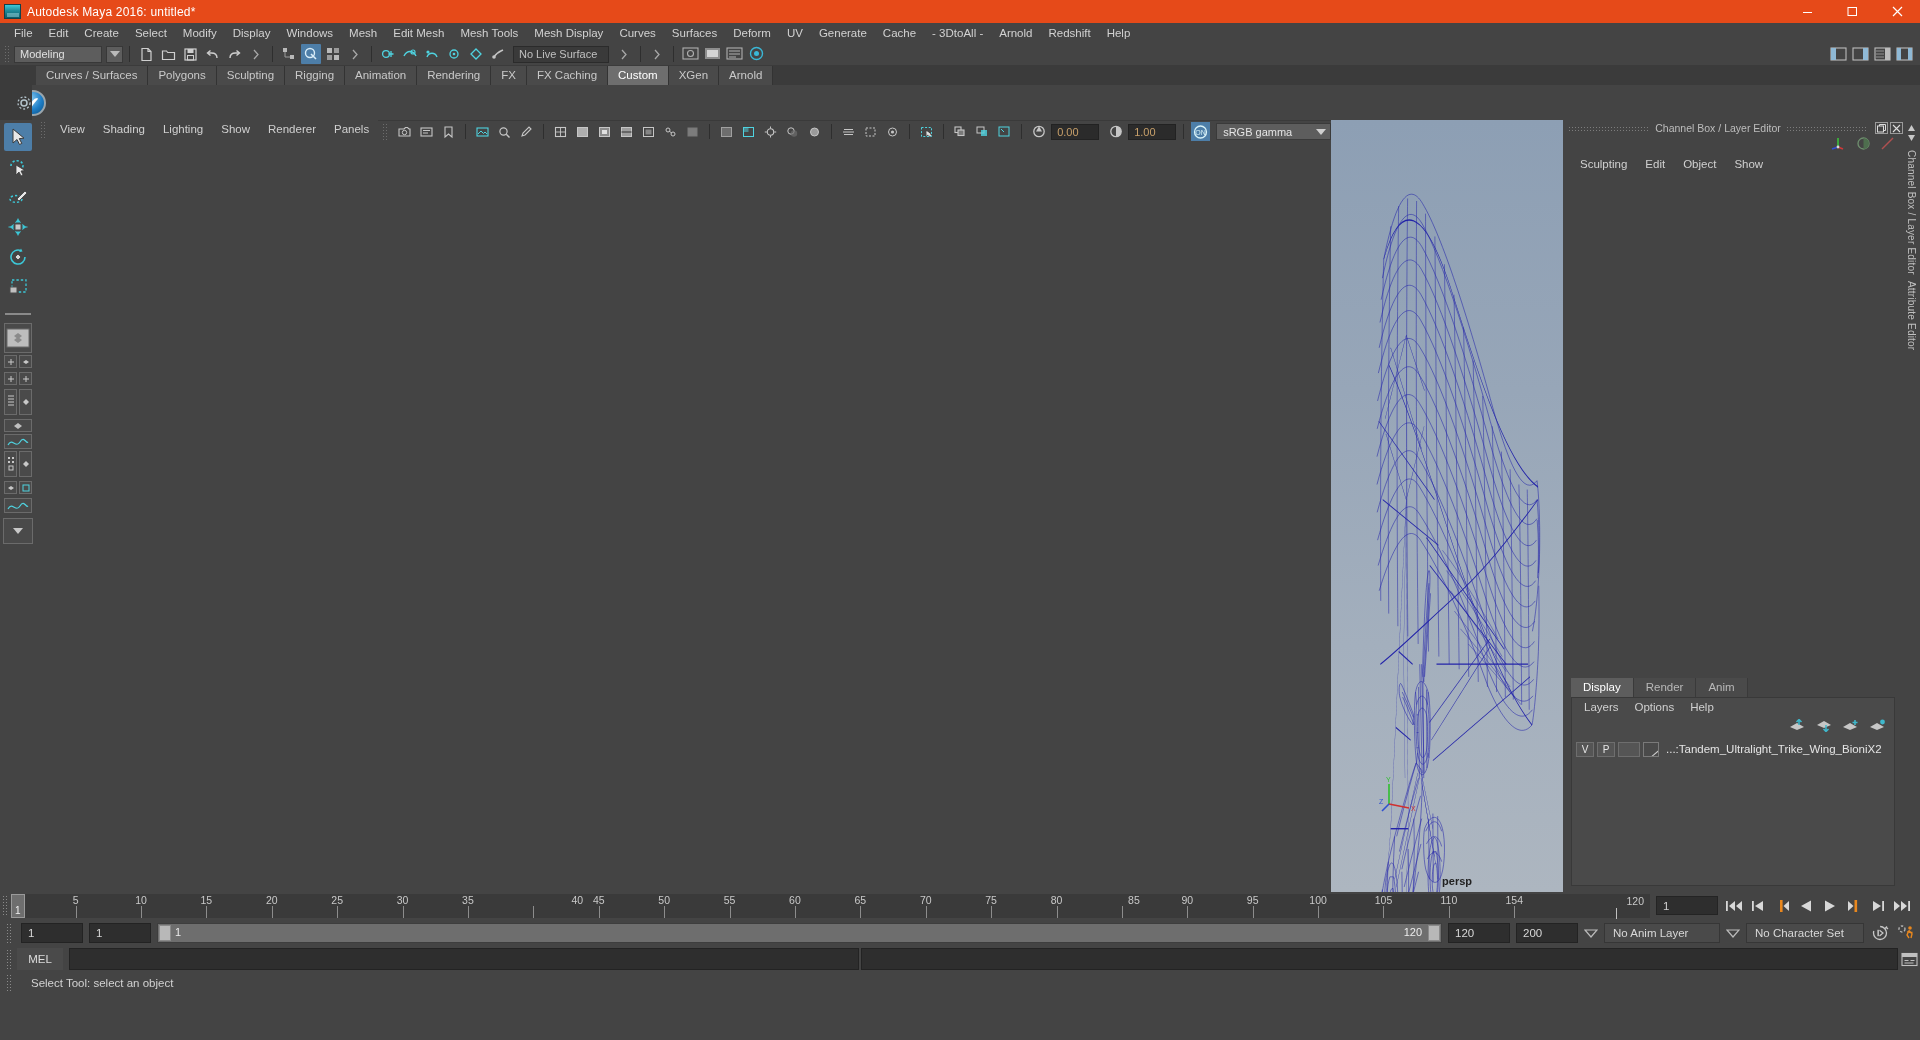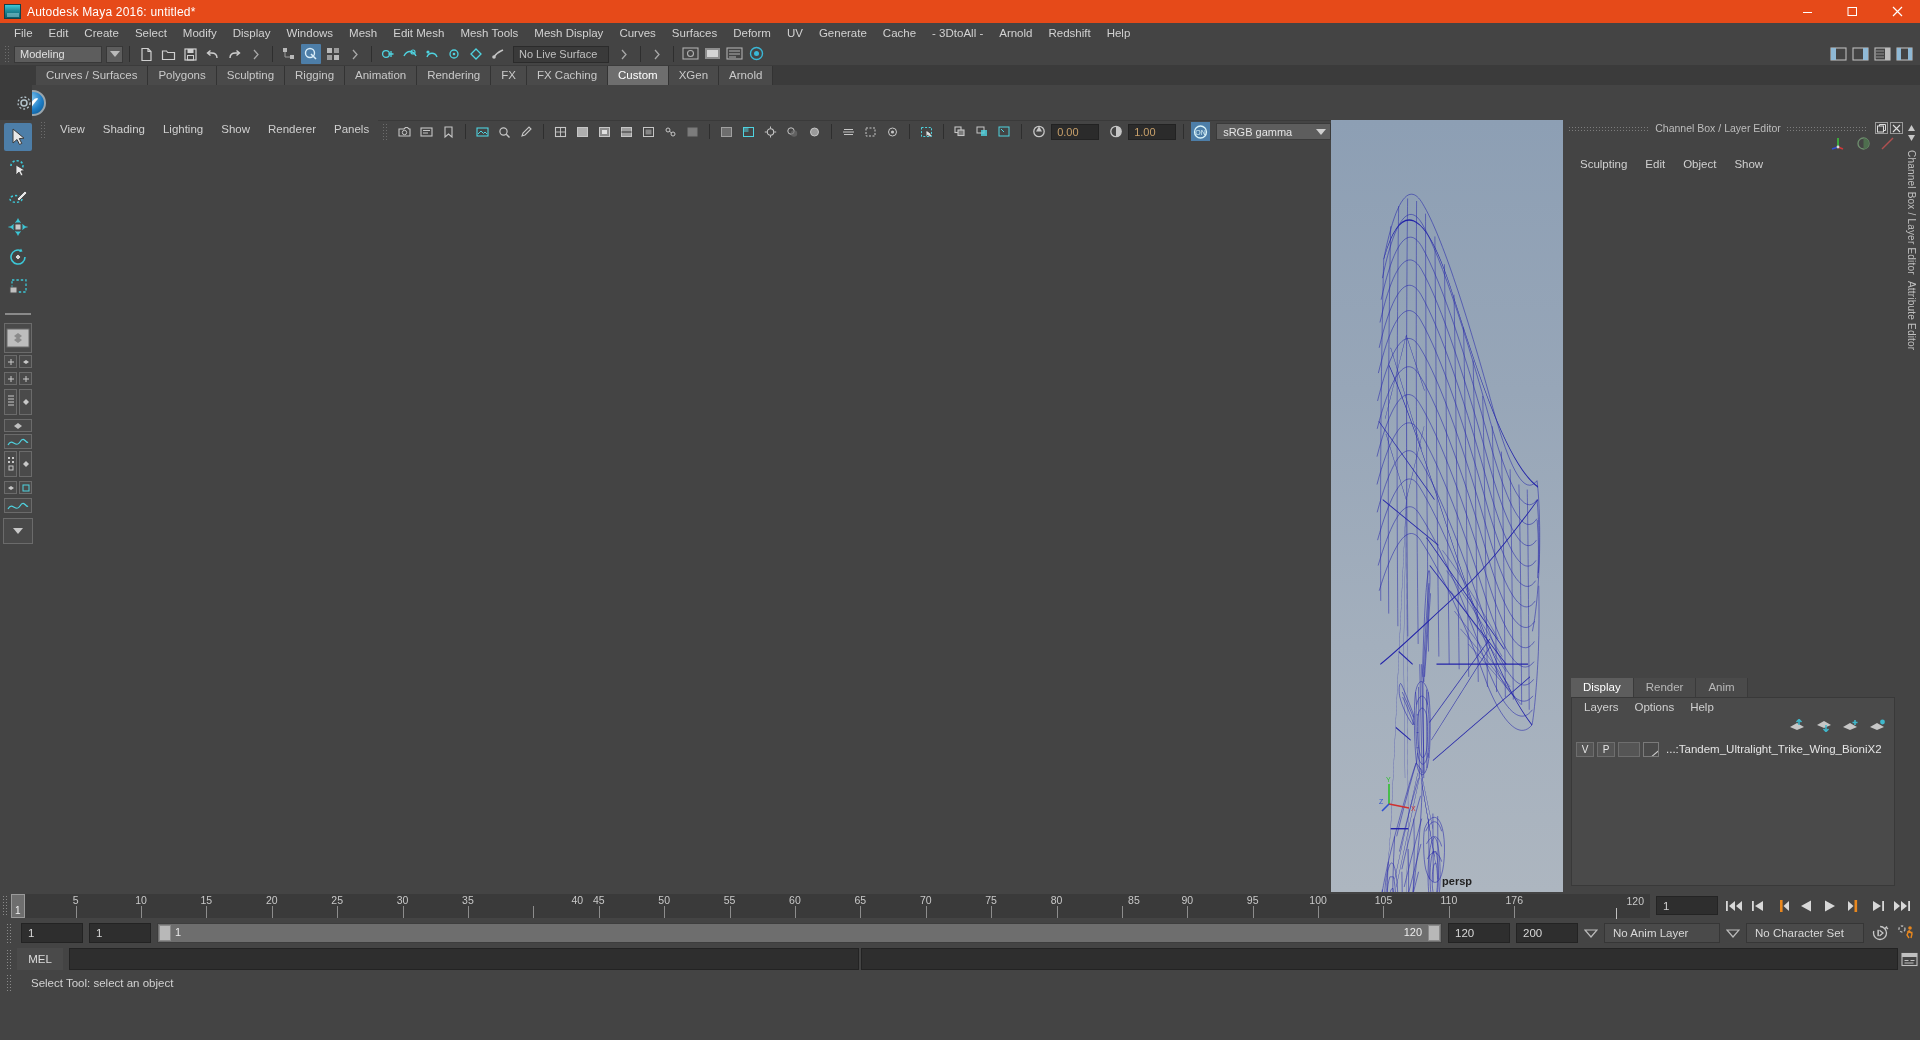--- a/index.html
+++ b/index.html
@@ -1082,21 +1082,21 @@
     <div class="ticklbl" style="left:73.75%;">90</div>
     <div class="tick" style="left:73.75%;"></div>
     <div class="ticklbl" style="left:77.85%;">95</div>
     <div class="tick" style="left:77.85%;"></div>
     <div class="ticklbl" style="left:81.95%;">100</div>
     <div class="tick" style="left:81.95%;"></div>
     <div class="ticklbl" style="left:86.05%;">105</div>
     <div class="tick" style="left:86.05%;"></div>
     <div class="ticklbl" style="left:90.15%;">110</div>
     <div class="tick" style="left:90.15%;"></div>
-    <div class="ticklbl" style="left:94.25%;">176</div>
+    <div class="ticklbl" style="left:94.25%;">154</div>
     <div class="tick" style="left:94.25%;"></div>
   </div>
   <div class="range-end">
     <div class="lbl">120</div>
     <div class="mk"></div>
   </div>
   <div class="cur-frame">1</div>
   <div class="playctrls">
     <div class="pbtn">
       <svg width="18" height="14" viewBox="0 0 18 14">

